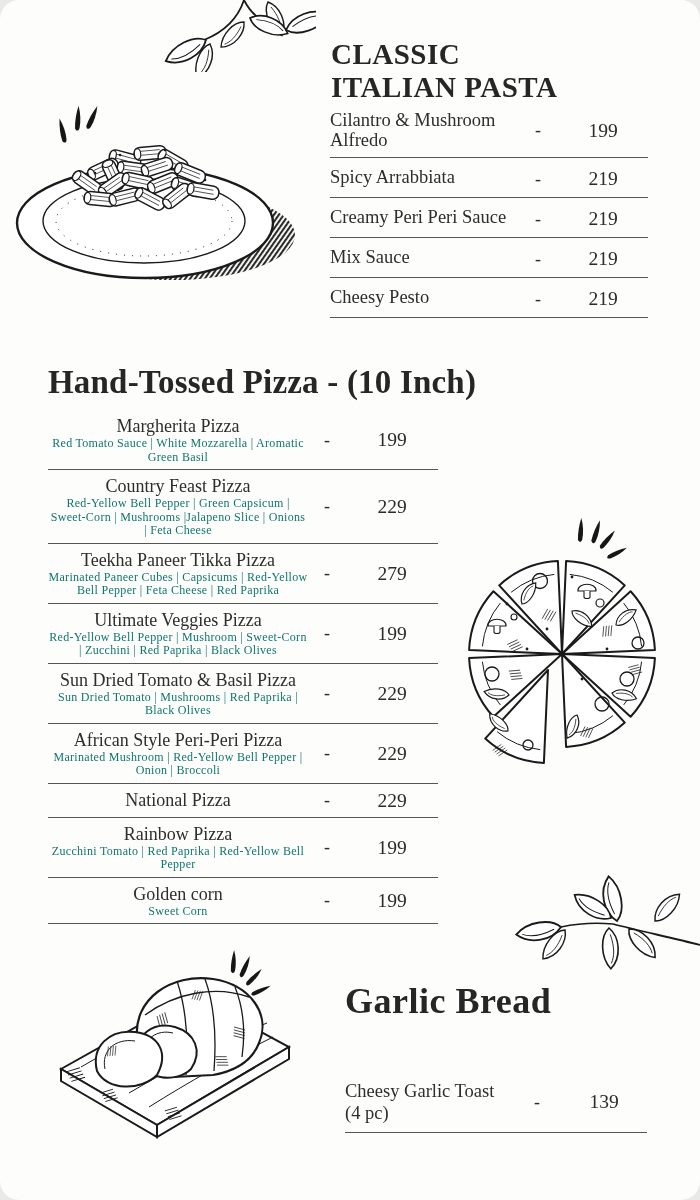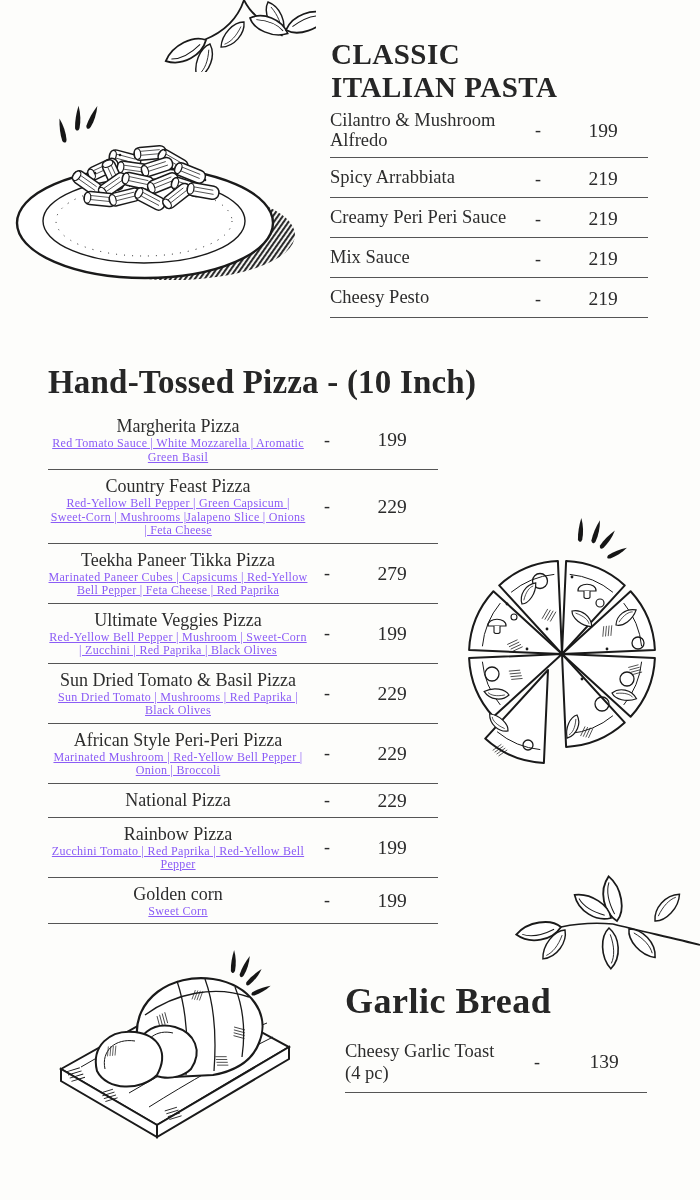--- a/index.html
+++ b/index.html
@@ -1,19 +1,19 @@
 <!DOCTYPE html>
 <html><head>
 <meta charset="utf-8">
 <style>
   html,body{margin:0;padding:0;background:#e9e9e9;}
   .page{
     position:relative;width:700px;height:1200px;margin:0 auto;
     background:#fdfdfb;overflow:hidden;
-    font-family:"Liberation Serif","DejaVu Serif",serif;color:#262626;
+    font-family:"Liberation Serif","DejaVu Serif",serif;color:#262626;border-radius:19px;
   }
   .abs{position:absolute;}
 
   
   .sec-title{font-weight:700;color:#262626;letter-spacing:.5px;}
   .pasta-title{left:331px;top:38px;font-size:29px;line-height:33px;}
   .pizza-title{left:48px;top:363px;font-size:33px;line-height:38px;letter-spacing:.2px;}
   .garlic-title{left:345px;top:983px;font-size:36px;line-height:36px;}
 
   
@@ -25,25 +25,25 @@
 
   .pasta-items{left:330px;top:101px;width:318px;}
   .pasta-items .row{padding:10px 0 7px;}
   .pasta-items .nm{width:188px;font-size:18.5px;line-height:19.5px;}
   .pasta-items .dash{width:40px;}
 
   .pizza-items{left:48px;top:410px;width:390px;}
   .pizza-items .row{padding:6px 0 5px;}
   .pizza-items .nm{width:260px;text-align:center;}
   .pizza-items .nm .t{font-size:18px;line-height:20px;display:block;}
-  .pizza-items .nm .d{font-size:12px;line-height:13.5px;letter-spacing:.3px;color:#8b5cf6;display:block;margin-top:1px;text-decoration:underline;}
+  .pizza-items .nm .d{font-size:12px;line-height:13.5px;letter-spacing:.3px;color:#0f766e;display:block;margin-top:1px;}
   .pizza-items .dash{width:38px;}
 
   .garlic-items{left:345px;top:1034px;width:302px;}
-  .garlic-items .row{padding:6px 0 8px;}
+  .garlic-items .row{padding:6px 0 8px;margin-top:40px;}
   .garlic-items .nm{width:168px;font-size:18.5px;line-height:22px;}
   .garlic-items .dash{width:48px;}
 
   
   svg .lf{fill:#fff;stroke:#1a1a1a;stroke-width:1.8;}
   svg .lv{fill:none;stroke:#1a1a1a;stroke-width:1;}
   svg .ink{stroke:#1a1a1a;fill:#fff;}
   svg .nofill{fill:none;stroke:#1a1a1a;}
   .defs-svg{position:absolute;width:0;height:0;}
 </style>

